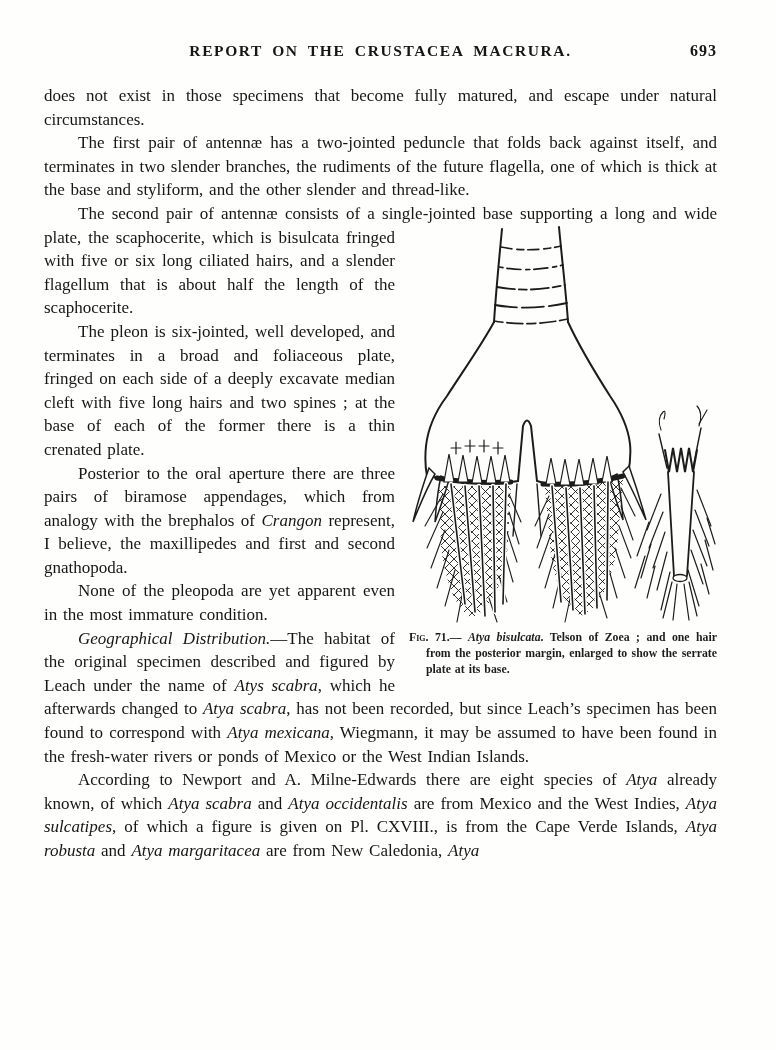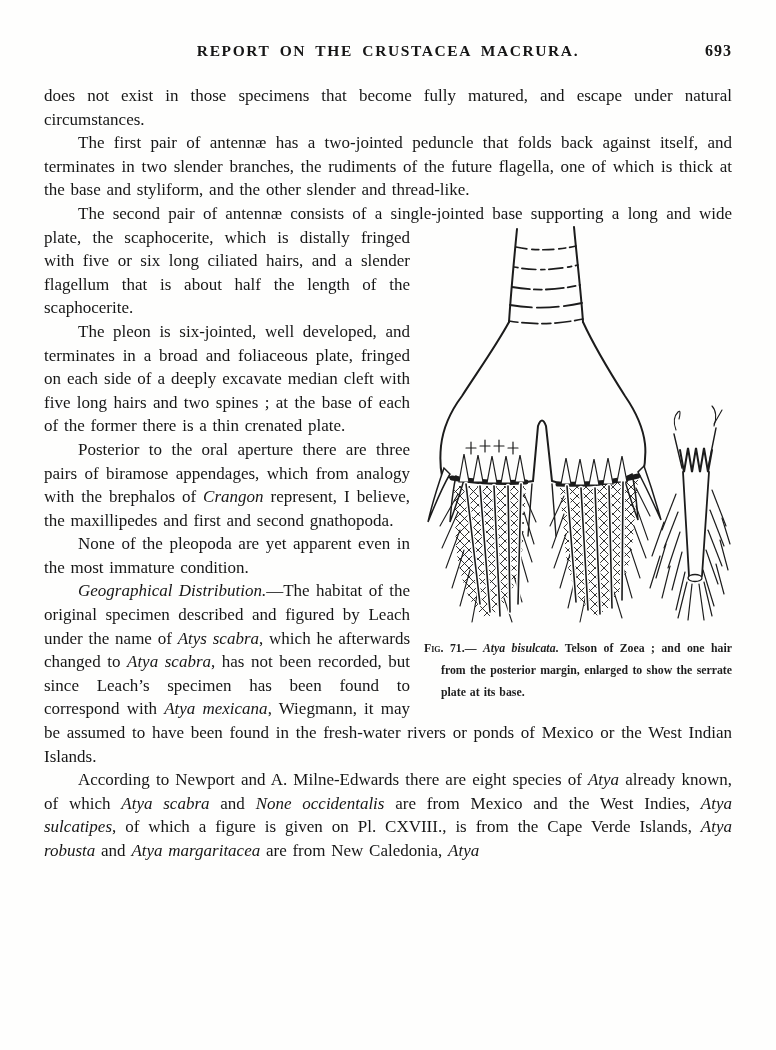--- a/index.html
+++ b/index.html
@@ -1,20 +1,20 @@
 <!DOCTYPE html>
 <html><head>
 <meta charset="utf-8">
 <style>
   html,body{margin:0;padding:0;background:#ffffff;}
   .page{
     width:776px;height:1050px;overflow:hidden;box-sizing:border-box;
     background:#fefefd;color:#161616;
     font-family:"Liberation Serif","DejaVu Serif",serif;
-    padding:42px 44px 0 44px;position:relative;
+    padding:42px 59px 0 44px;position:relative;
   }
   .pg-header{position:relative;height:22px;margin-bottom:20px;}
   .running-title{
     text-align:center;font-weight:bold;font-size:15.5px;letter-spacing:1.6px;
     word-spacing:4px;
   }
   .page-number{
     position:absolute;right:0;top:0;font-weight:bold;font-size:16px;letter-spacing:1px;text-align:right;
   }
   .body-text{
@@ -22,21 +22,21 @@
   }
   .par{text-indent:34px;margin:0;}
   .par.noindent{text-indent:0;}
   .fspacer{float:right;width:0;height:24px;}
   .figfloat{
     float:right;clear:right;display:block;width:308px;
     margin:0 0 2px 14px;text-indent:0;
   }
   .figfloat svg{display:block;}
   .figcap{
-    display:block;font-size:11.8px;line-height:22px;margin-top:13px;
+    display:block;font-size:11.8px;line-height:16px;margin-top:5px;
     text-align:justify;padding-left:17px;text-indent:-17px;
     word-spacing:1px;font-weight:bold;color:#1d1d1d;
   }
   .figcap .sc{font-variant:small-caps;}
   .figcap i{font-weight:bold;}
 </style>
 </head>
 <body>
 
 <div class="page">
@@ -189,23 +189,23 @@
                 <path d="M292,338 L300,368"></path>
               <path d="M263,356 L254,392"></path>
                 <path d="M268,358 L264,394"></path>
                 <path d="M275,358 L280,394"></path>
                 <path d="M280,356 L288,390"></path>
             </g>
           </g>
         </svg>
         <span class="figcap"><span class="sc">Fig.</span> 71.— <i>Atya bisulcata</i>.  Telson of Zoea ; and one hair from the posterior margin, enlarged to show the serrate plate at its base.</span>
       </span>
-      <span>The second pair of antennæ consists of a single-jointed base supporting a long and wide plate, the scaphocerite, which is distally fringed with five or six long ciliated hairs, and a slender flagellum that is about half the length of the scaphocerite.</span>
+      <span>The second pair of antennæ consists of a single-jointed base supporting a long and wide plate, the scaphocerite, which is bisulcata fringed with five or six long ciliated hairs, and a slender flagellum that is about half the length of the scaphocerite.</span>
     </div>
 
     <div class="par">The pleon is six-jointed, well developed, and terminates in a broad and foliaceous plate, fringed on each side of a deeply excavate median cleft with five long hairs and two spines ; at the base of each of the former there is a thin crenated plate.</div>
     <div class="par">Posterior to the oral aperture there are three pairs of biramose appendages, which from analogy with the brephalos of <i>Crangon</i> represent, I believe, the maxillipedes and first and second gnathopoda.</div>
     <div class="par">None of the pleopoda are yet apparent even in the most immature condition.</div>
     <div class="par"><i>Geographical Distribution.</i>—The habitat of the original specimen described and figured by Leach under the name of <i>Atys scabra</i>, which he afterwards changed to <i>Atya scabra</i>, has not been recorded, but since Leach’s specimen has been found to correspond with <i>Atya mexicana</i>, Wiegmann, it may be assumed to have been found in the fresh-water rivers or ponds of Mexico or the West Indian Islands.</div>
-    <div class="par">According to Newport and A. Milne-Edwards there are eight species of <i>Atya</i> already known, of which <i>Atya scabra</i> and <i>None occidentalis</i> are from Mexico and the West Indies, <i>Atya sulcatipes</i>, of which a figure is given on Pl. CXVIII., is from the Cape Verde Islands, <i>Atya robusta</i> and <i>Atya margaritacea</i> are from New Caledonia, <i>Atya</i></div>
+    <div class="par">According to Newport and A. Milne-Edwards there are eight species of <i>Atya</i> already known, of which <i>Atya scabra</i> and <i>Atya occidentalis</i> are from Mexico and the West Indies, <i>Atya sulcatipes</i>, of which a figure is given on Pl. CXVIII., is from the Cape Verde Islands, <i>Atya robusta</i> and <i>Atya margaritacea</i> are from New Caledonia, <i>Atya</i></div>
 
   </div>
 </div>
 
 </body></html>

